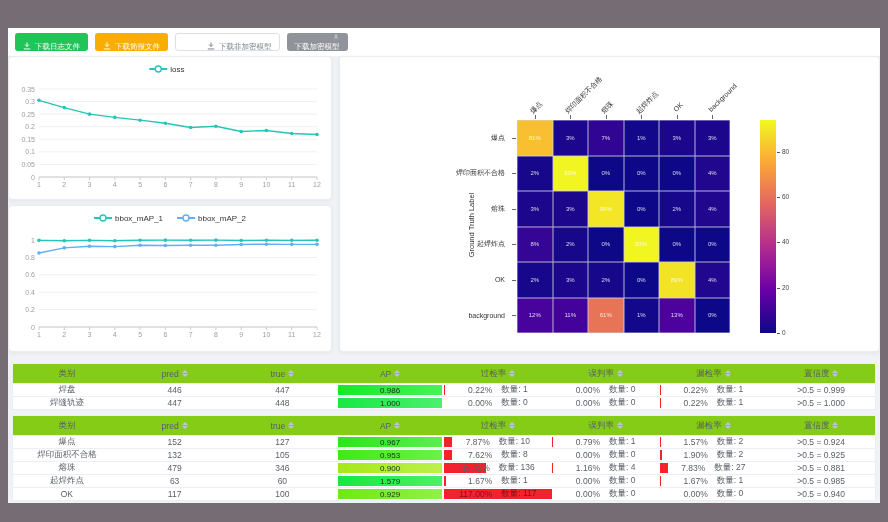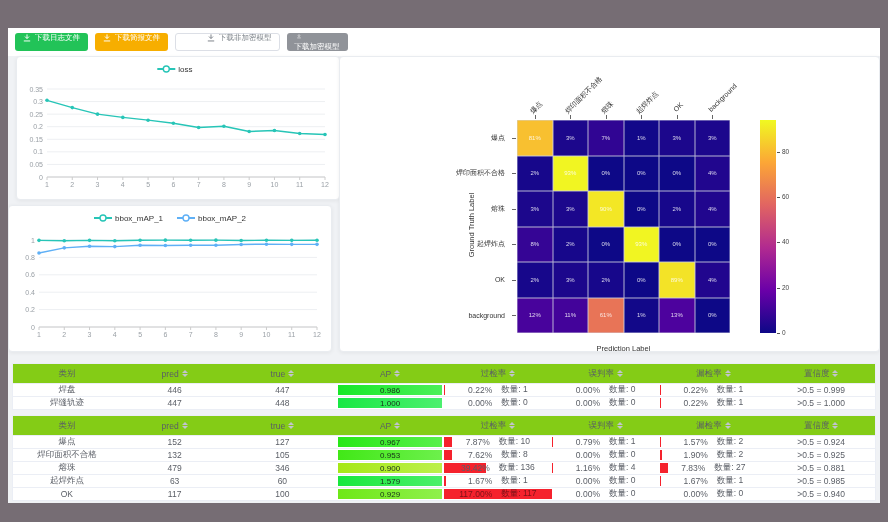--- a/index.html
+++ b/index.html
@@ -2,32 +2,32 @@
 <html><head>
 <meta charset="utf-8">
 <style>
   html,body{margin:0;padding:0;background:#766d74;}
   .app{position:relative;width:888px;height:522px;background:#766d74;overflow:hidden;
        font-family:"Liberation Sans","DejaVu Sans",sans-serif;}
   .inner{position:absolute;left:8px;top:28px;width:872px;height:475px;background:#f0f2f5;overflow:hidden;}
   
   .toolbar{position:absolute;left:0;top:0;width:100%;height:28px;background:#ffffff;
            display:flex;align-items:center;gap:7px;padding-left:7px;box-sizing:border-box;}
-  .btn{height:18px;display:inline-flex;align-items:flex-start;gap:4px;padding:0 7px;border-radius:3px;
+  .btn{height:18px;display:inline-flex;align-items:flex-end;gap:4px;padding:0 7px;border-radius:3px;
        font-size:7.5px;border:1px solid transparent;cursor:pointer;color:#fff;
        font-family:inherit;line-height:1;}
   .btn.green{background:#22c358;}
   .btn.orange{background:#f7ae00;}
   .btn.plain{background:#fff;color:#7a8087;border-color:#dcdfe6;padding-left:31px;}
   .btn.gray{background:#909399;flex-direction:column;}
   .btn svg{display:block;}
   
   .card{position:absolute;background:#fff;border:1px solid #e9ecf0;border-radius:4px;
         box-shadow:0 1px 4px rgba(0,0,0,.06);box-sizing:border-box;overflow:hidden;}
-  #card-loss{left:8px;top:28px;width:324px;height:144px;text-decoration:underline;}
+  #card-loss{left:0;top:28px;width:324px;height:144px;text-decoration:underline;}
   #card-map{left:0;top:177px;width:324px;height:147px;}
   #card-cm{left:331px;top:28px;width:541px;height:296px;}
   
   .cm-title{position:absolute;left:150px;top:12px;width:270px;text-align:center;font-weight:bold;
             font-size:10.5px;color:#141414;}
   .cm-xlabel{position:absolute;left:177px;top:287px;width:213px;text-align:center;font-size:7.5px;color:#333;}
   .cm-ylabel{position:absolute;left:72px;top:163px;width:120px;height:10px;text-align:center;
              font-size:7.5px;color:#333;transform:rotate(-90deg);}
   .cm-cell{position:absolute;display:flex;align-items:center;justify-content:center;font-size:6px;
            color:rgba(255,255,255,.82);box-shadow:inset 0 0 0 0.5px rgba(208,210,225,.85);box-sizing:border-box;}
@@ -301,21 +301,20 @@
           <div class="cm-cbar-tick" style="top: 272px;">0</div>
           <div class="cm-cbar-line" style="top: 230.681px;"></div>
           <div class="cm-cbar-tick" style="top: 226.681px;">20</div>
           <div class="cm-cbar-line" style="top: 185.362px;"></div>
           <div class="cm-cbar-tick" style="top: 181.362px;">40</div>
           <div class="cm-cbar-line" style="top: 140.043px;"></div>
           <div class="cm-cbar-tick" style="top: 136.043px;">60</div>
           <div class="cm-cbar-line" style="top: 94.7234px;"></div>
           <div class="cm-cbar-tick" style="top: 90.7234px;">80</div>
         </div>
-      <div class="cm-xlabel">Prediction Label</div>
       <div class="cm-ylabel">Ground Truth Label</div>
     </div>
 
     <div class="tables" id="tables">
         <div class="table">
           <div class="trow thead">
             <div class="th">
               <span>类别</span>
             </div>
             <div class="th">

